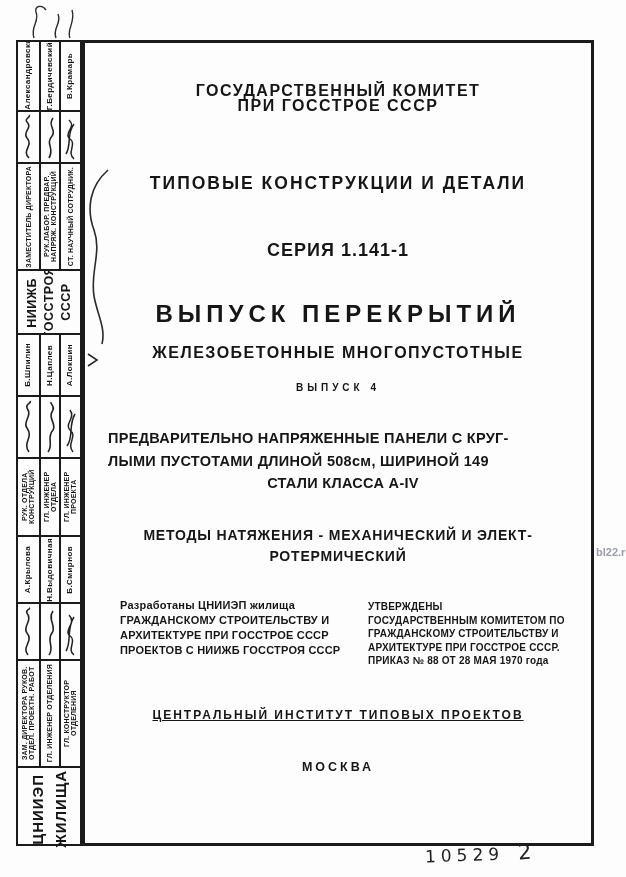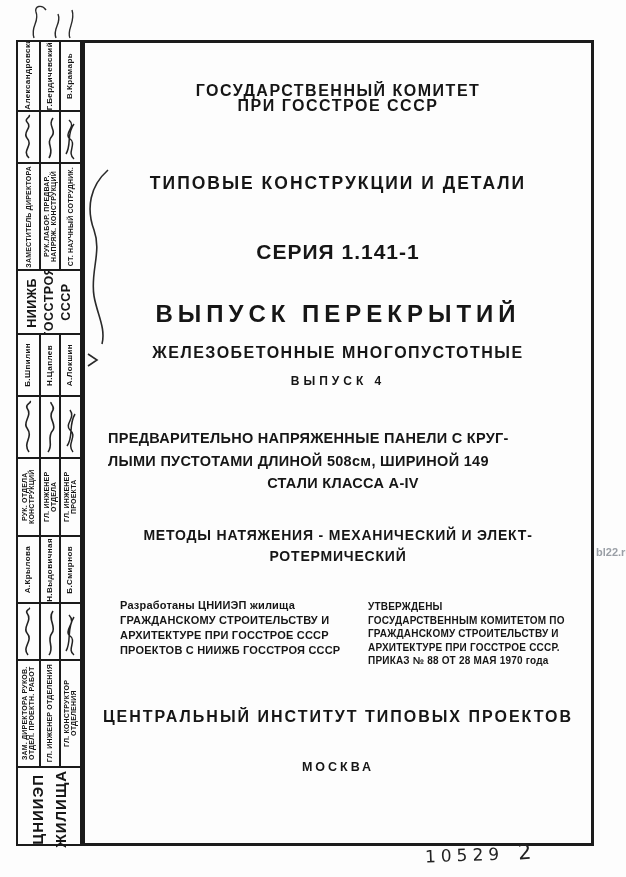--- a/index.html
+++ b/index.html
@@ -38,30 +38,30 @@
   }
   .vname{font-size:8px;letter-spacing:0.4px;}
   .vtitle{font-size:7px;letter-spacing:0.2px;}
   .vorg-big{font-size:12.5px;letter-spacing:0.5px;white-space:pre-line;line-height:1.35;}
   .vorg-huge{font-size:15px;letter-spacing:1px;white-space:pre-line;line-height:1.5;}
   .sig-svg{display:block;}
   
   .blk{position:absolute;left:82px;width:512px;text-align:center;font-weight:bold;}
   #org-header{top:50px;font-size:16px;letter-spacing:1.5px;line-height:15px;margin-top:33px;}
   #series-title{top:172px;font-size:17.5px;letter-spacing:2px;line-height:22px;}
-  #series{top:240px;font-size:21px;letter-spacing:1px;}
+  #series{top:240px;font-size:18px;letter-spacing:1px;}
   #product1{top:300px;font-size:24px;letter-spacing:5px;}
   #product2{top:344px;font-size:16px;letter-spacing:1.5px;}
-  #issue{top:374px;font-size:12px;letter-spacing:4px;}
+  #issue{top:382px;font-size:10px;letter-spacing:4px;}
   #description{top:427px;left:108px;width:470px;text-align:left;font-size:14.5px;line-height:22.5px;letter-spacing:0.3px;}
   #description .center{text-align:center;}
   #methods{top:525px;font-size:14px;line-height:21px;letter-spacing:0.8px;}
   #developed{position:absolute;left:120px;top:598px;width:240px;text-align:left;font-weight:bold;font-size:11px;line-height:15px;letter-spacing:0.2px;}
   #approved{position:absolute;left:368px;top:600px;width:228px;text-align:left;font-weight:bold;font-size:10px;line-height:13.5px;letter-spacing:0.2px;}
-  #institute{top:708px;font-size:16px;letter-spacing:2px;}
+  #institute{top:708px;font-size:12px;letter-spacing:2px;text-decoration:underline;}
   #city{top:760px;font-size:12.5px;letter-spacing:3px;}
   
   #doc-number{
     position:absolute;left:425px;top:845px;font-size:17px;letter-spacing:5px;
     font-family:"DejaVu Sans",sans-serif;transform:rotate(-2deg);color:#222;
   }
   #sheet-number{
     position:absolute;left:518px;top:840px;font-size:21px;
     font-family:"DejaVu Sans",sans-serif;transform:rotate(-4deg);color:#222;
   }

